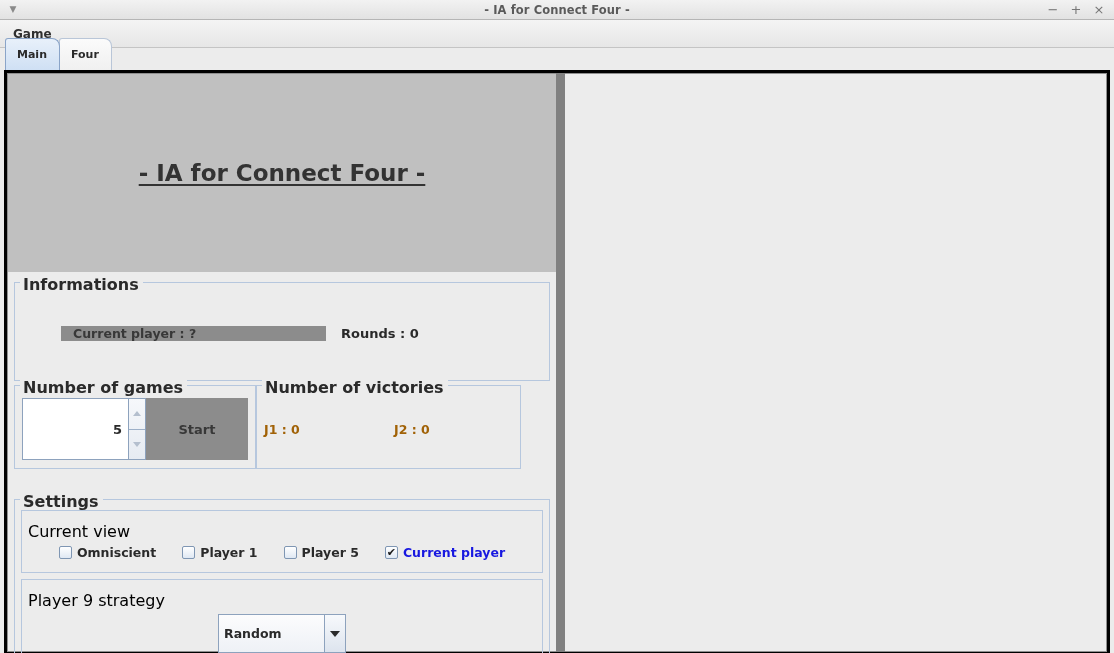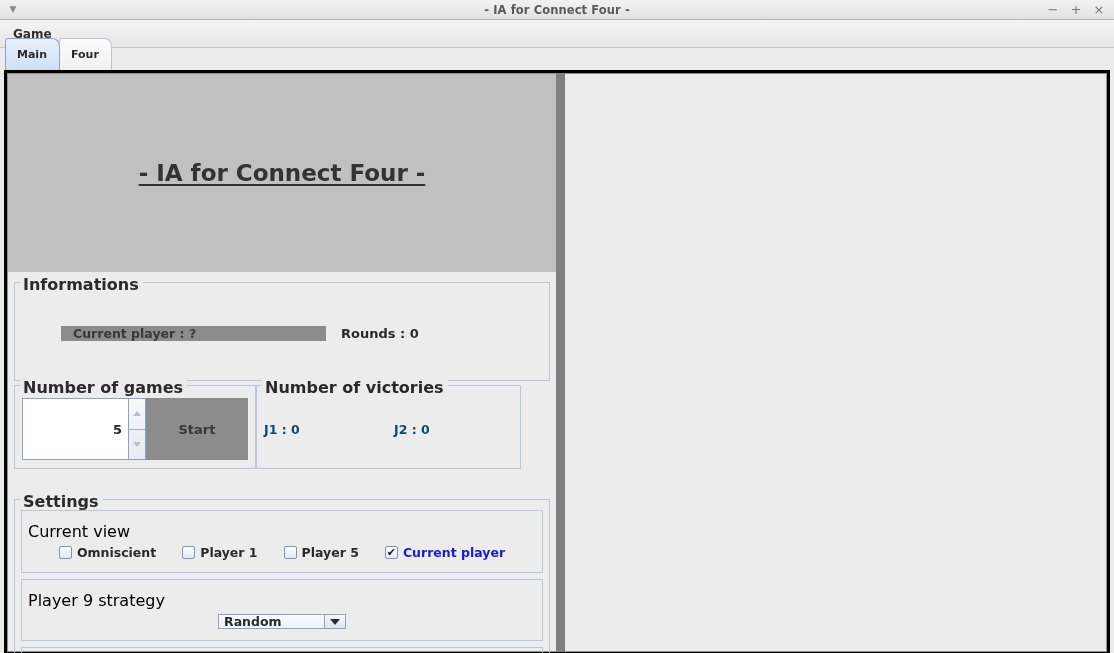--- a/index.html
+++ b/index.html
@@ -260,21 +260,21 @@
   }
 
   .victories-row {
     display: flex;
     align-items: center;
     height: 62px;
   }
   .victory-item {
     font-size: 12.5px;
     font-weight: bold;
-    color: #0c4a6e;
+    color: #a16207;
   }
   .victory-item.j1 { width: 130px; }
 
   
   .settings { margin-top: 12px; padding: 10px 6px 7px 6px; }
   .inner-group { padding: 11px 6px 7px 6px; margin: 0 0 6px 0; border: 1px solid #b6c7de; position: relative; }
   .inner-group:last-child { margin-bottom: 0; }
 
   .checkbox-row {
     display: flex;
@@ -296,21 +296,21 @@
   .cbx-label { font-size: 12.5px; font-weight: bold; color: #2a2a2a; }
   .cbx-label.active { color: #1818e0; }
 
   .combo-row {
     display: flex;
     justify-content: center;
     padding: 4px 0 4px 0;
   }
   .combo {
     width: 128px;
-    height: 15px;
+    height: 39px;
     display: flex;
     border: 1px solid #8da2bd;
     background: linear-gradient(to bottom, #fcfcfd 0%, #eef1f6 100%);
   }
   .combo-value {
     flex: 1;
     display: flex; align-items: center;
     padding-left: 5px;
     font-size: 12.5px;
     font-weight: bold;

